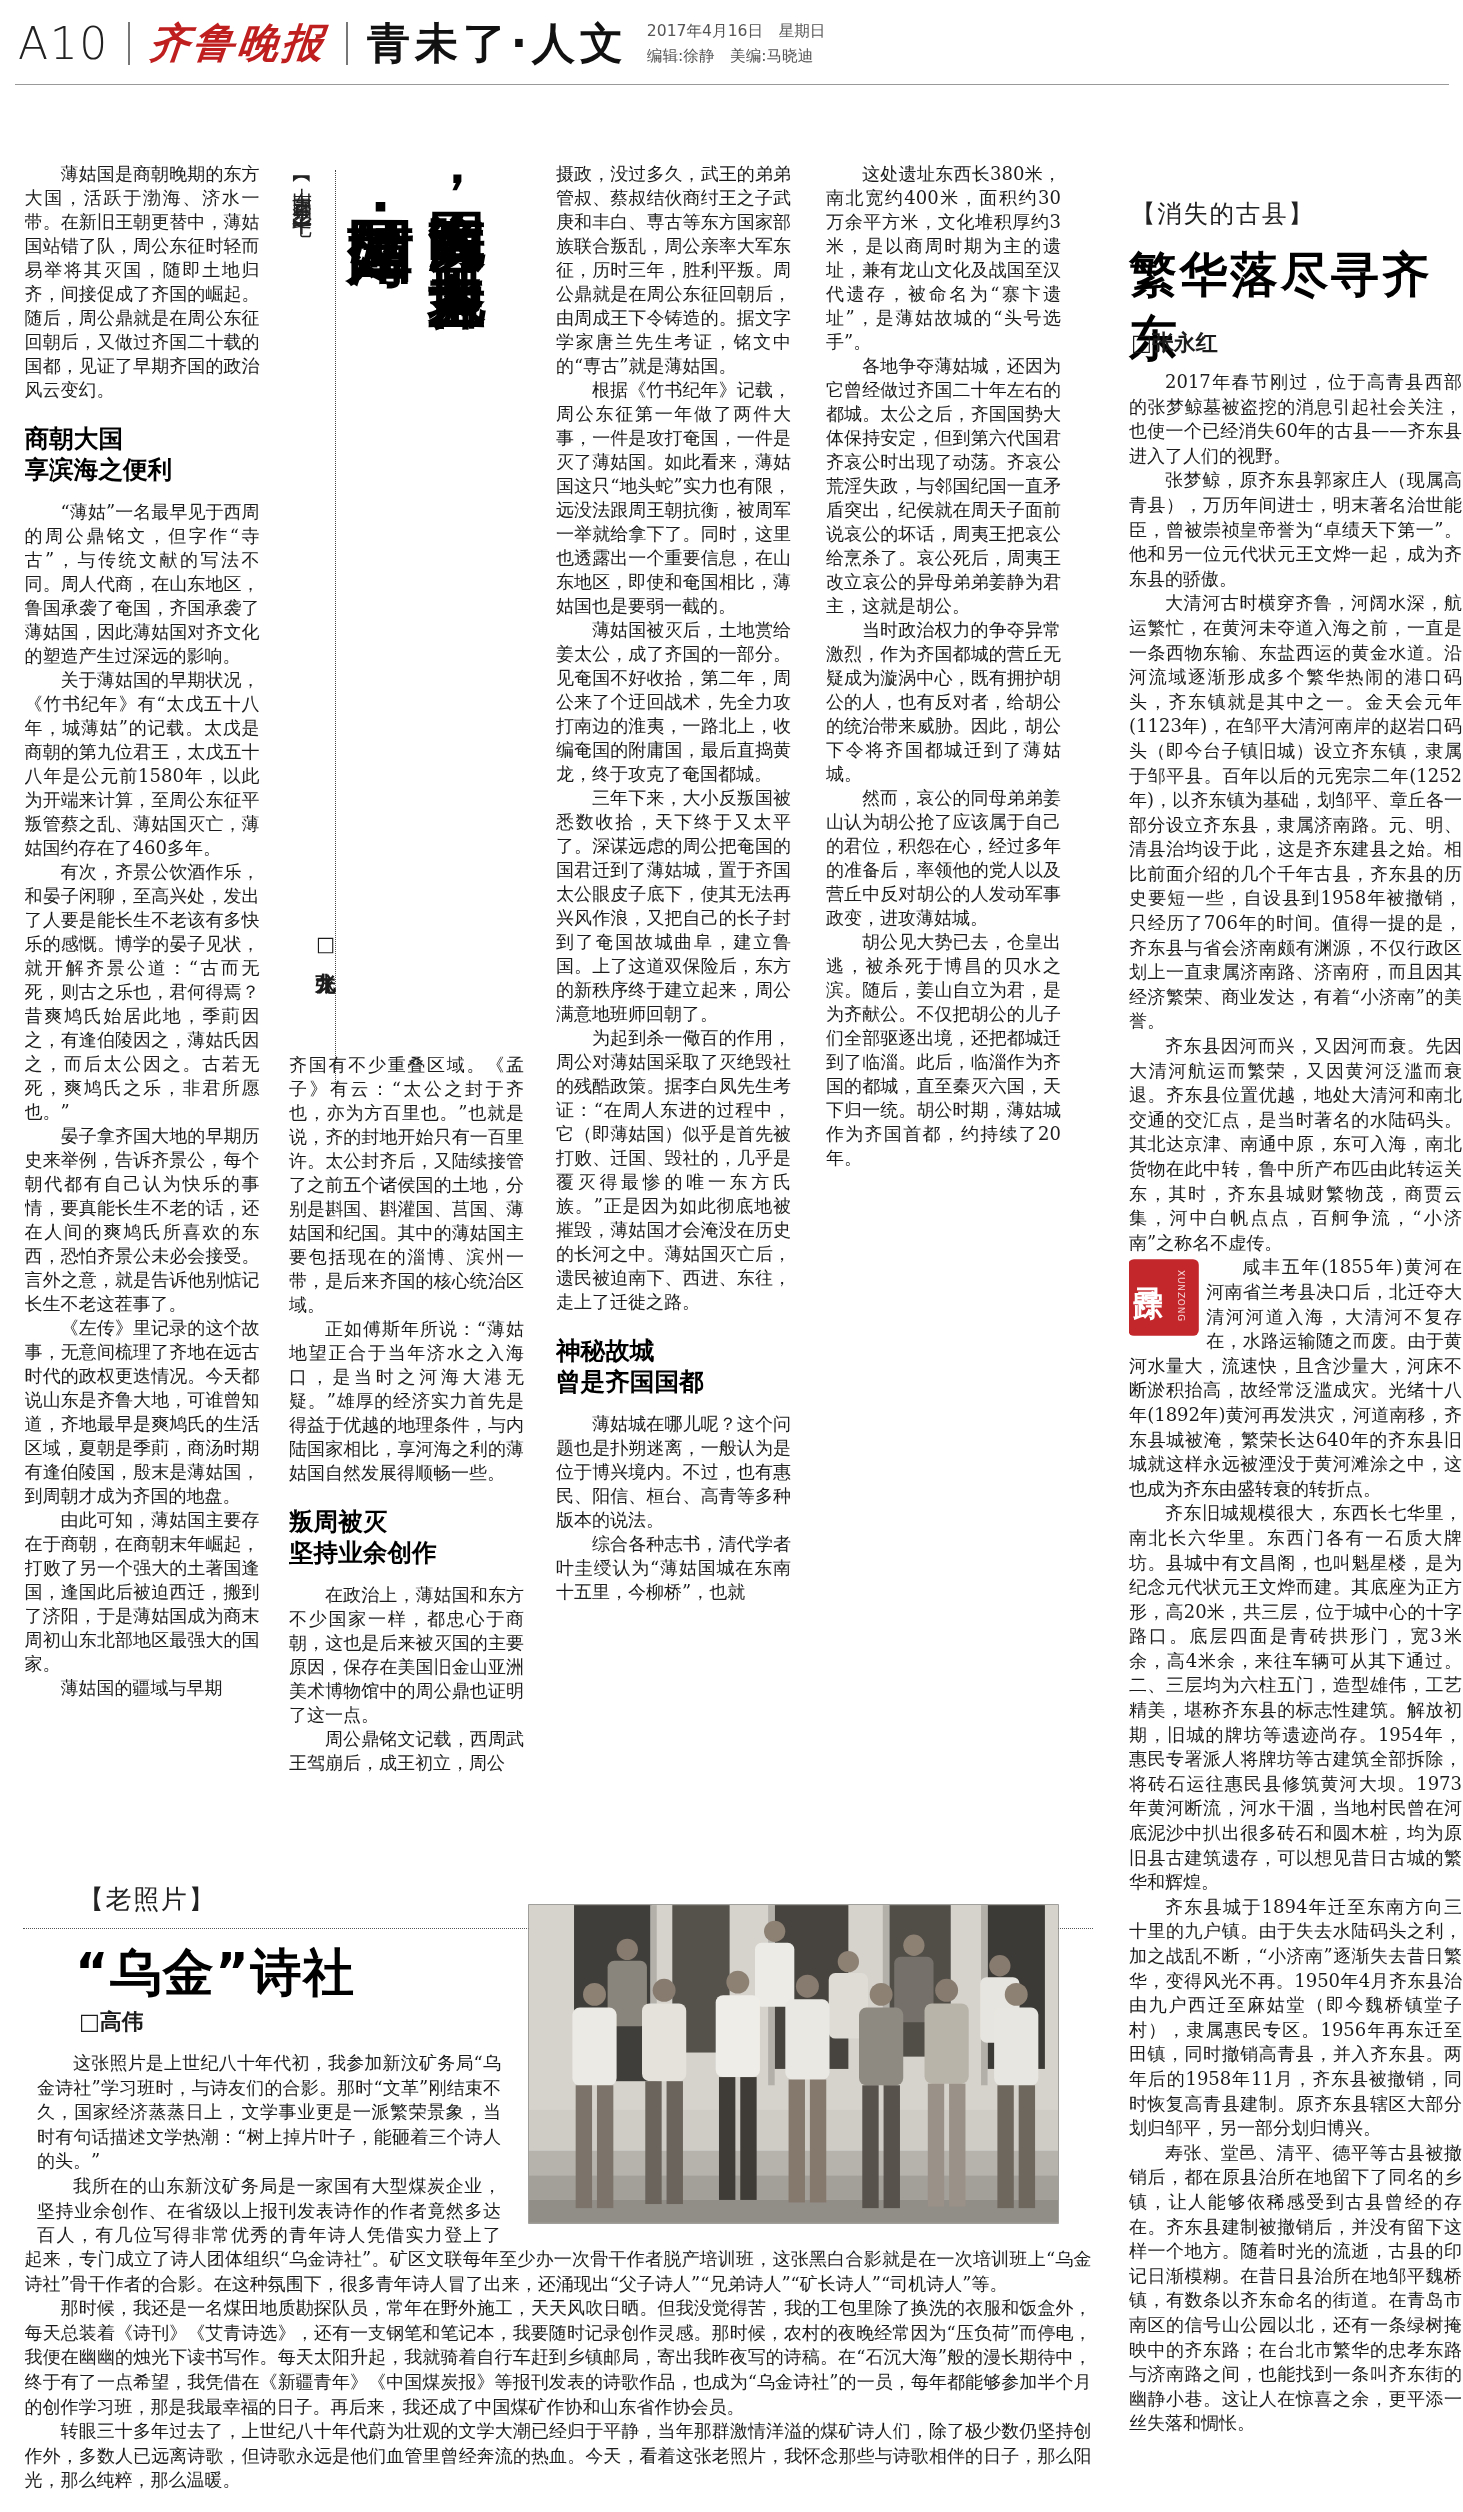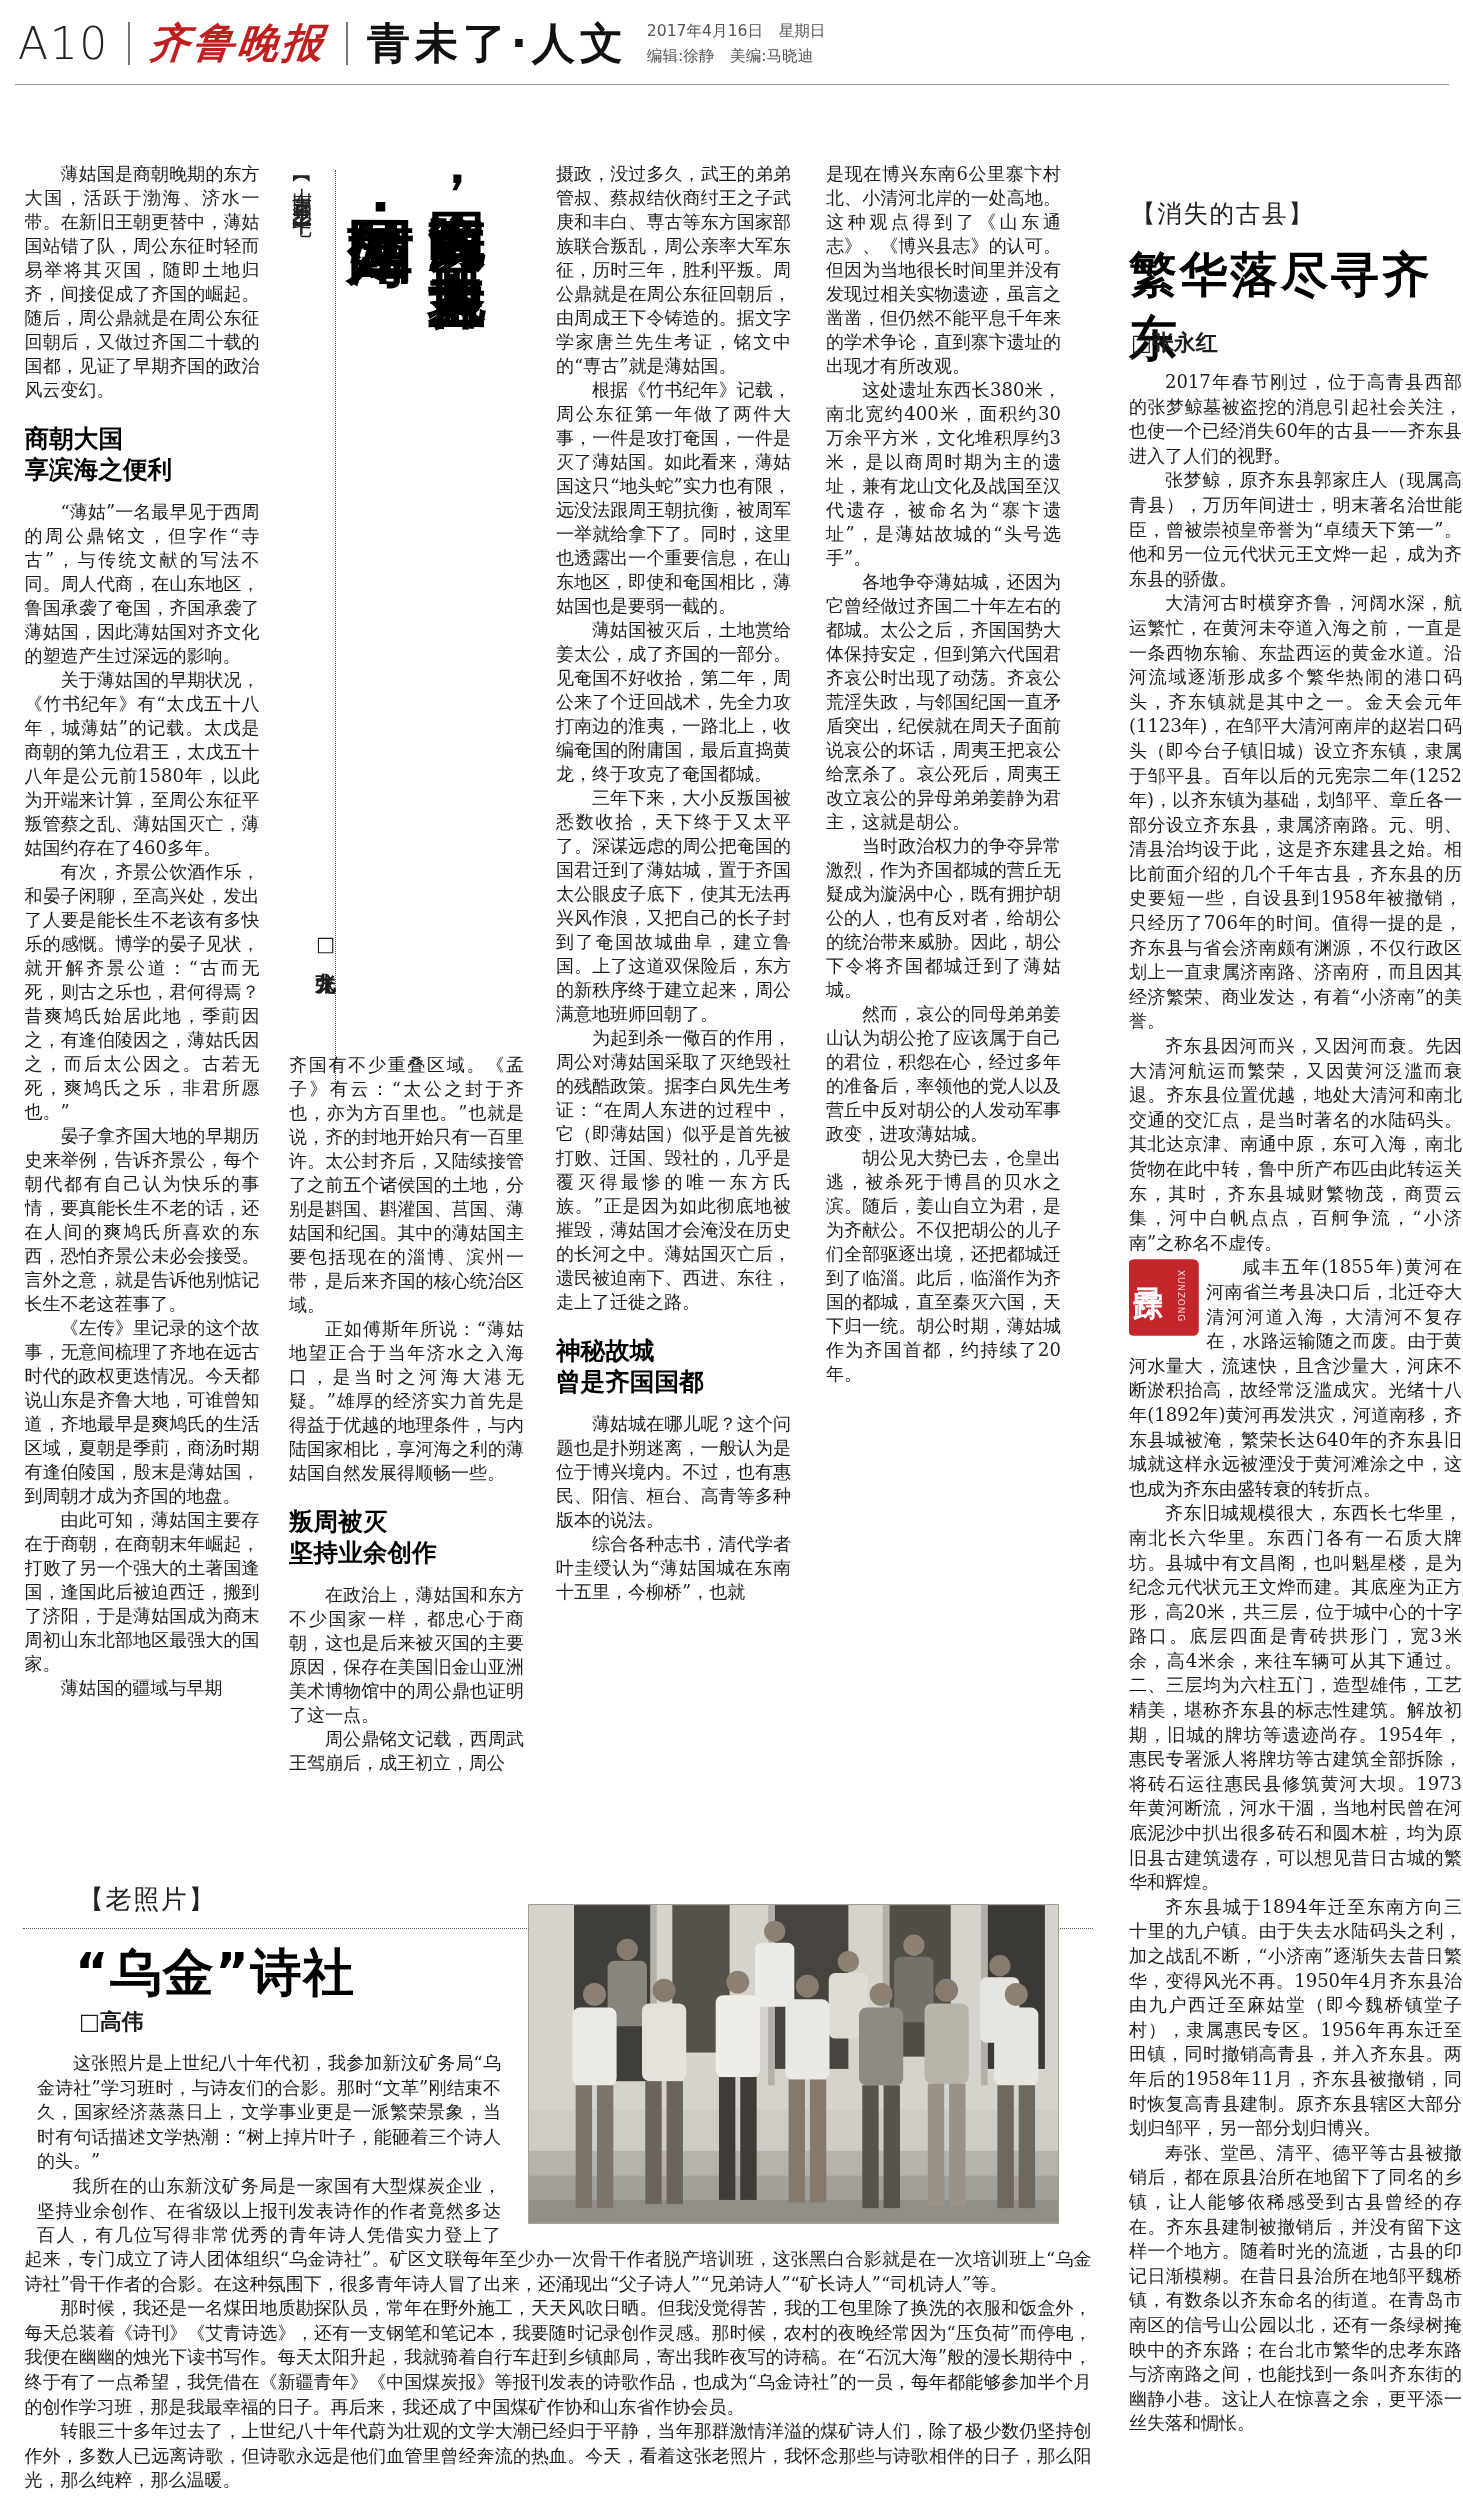--- a/index.html
+++ b/index.html
@@ -116,21 +116,20 @@
     <p>为起到杀一儆百的作用，周公对薄姑国采取了灭绝毁社的残酷政策。据李白凤先生考证：“在周人东进的过程中，它（即薄姑国）似乎是首先被打败、迁国、毁社的，几乎是覆灭得最惨的唯一东方氏族。”正是因为如此彻底地被摧毁，薄姑国才会淹没在历史的长河之中。薄姑国灭亡后，遗民被迫南下、西进、东往，走上了迁徙之路。</p>
     <div class="sec-head">
       <span style="display:block;">神秘故城</span>
       <span style="display:block;">曾是齐国国都</span>
     </div>
     <p>薄姑城在哪儿呢？这个问题也是扑朔迷离，一般认为是位于博兴境内。不过，也有惠民、阳信、桓台、高青等多种版本的说法。</p>
     <p>综合各种志书，清代学者叶圭绶认为“薄姑国城在东南十五里，今柳桥”，也就</p>
   </div>
 
   <div class="col" style="left:826px;top:162px;width:235px;height:1657px;">
-    <p class="cont">是现在博兴东南6公里寨卞村北、小清河北岸的一处高地。这种观点得到了《山东通志》、《博兴县志》的认可。但因为当地很长时间里并没有发现过相关实物遗迹，虽言之凿凿，但仍然不能平息千年来的学术争论，直到寨卞遗址的出现才有所改观。</p>
     <p>这处遗址东西长380米，南北宽约400米，面积约30万余平方米，文化堆积厚约3米，是以商周时期为主的遗址，兼有龙山文化及战国至汉代遗存，被命名为“寨卞遗址”，是薄姑故城的“头号选手”。</p>
     <p>各地争夺薄姑城，还因为它曾经做过齐国二十年左右的都城。太公之后，齐国国势大体保持安定，但到第六代国君齐哀公时出现了动荡。齐哀公荒淫失政，与邻国纪国一直矛盾突出，纪侯就在周天子面前说哀公的坏话，周夷王把哀公给烹杀了。哀公死后，周夷王改立哀公的异母弟弟姜静为君主，这就是胡公。</p>
     <p>当时政治权力的争夺异常激烈，作为齐国都城的营丘无疑成为漩涡中心，既有拥护胡公的人，也有反对者，给胡公的统治带来威胁。因此，胡公下令将齐国都城迁到了薄姑城。</p>
     <p>然而，哀公的同母弟弟姜山认为胡公抢了应该属于自己的君位，积怨在心，经过多年的准备后，率领他的党人以及营丘中反对胡公的人发动军事政变，进攻薄姑城。</p>
     <p>胡公见大势已去，仓皇出逃，被杀死于博昌的贝水之滨。随后，姜山自立为君，是为齐献公。不仅把胡公的儿子们全部驱逐出境，还把都城迁到了临淄。此后，临淄作为齐国的都城，直至秦灭六国，天下归一统。胡公时期，薄姑城作为齐国首都，约持续了20年。</p>
   </div>
 
   <div class="r-label">【消失的古县】</div>
   <div class="r-title">繁华落尽寻齐东</div>
   <div class="r-byline">□张永红</div>

